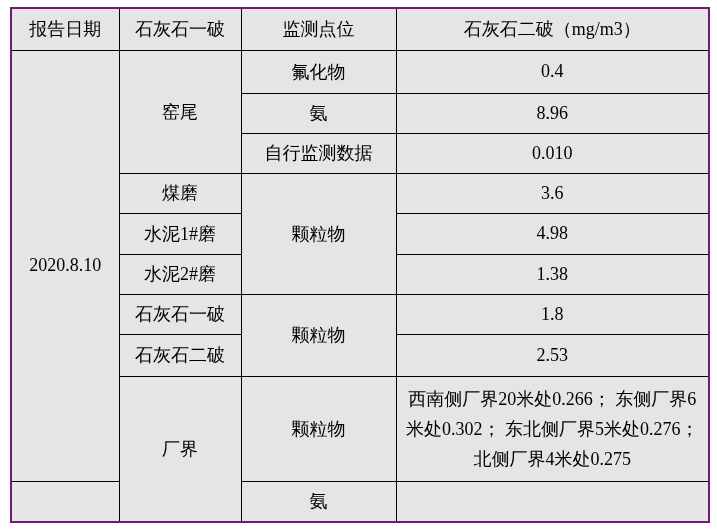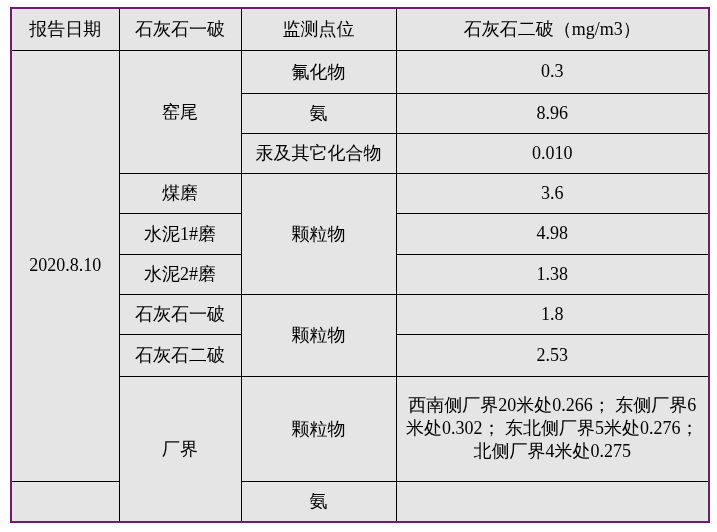--- a/index.html
+++ b/index.html
@@ -32,21 +32,21 @@
   }
   tr.hrow   { height: 42px; }
   tr.r40    { height: 40px; }
   tr.r41    { height: 41px; font-family: Liberation Serif, serif; }
   tr.r42    { height: 42px; }
   tr.r43    { height: 43px; }
   tr.tall   { height: 105px; }
   td.longtext {
     text-align: left;
     font-size: 17px;
-    line-height: 23px;
+    line-height: 30px;
     padding: 0 2px 0 5px;
   }
 </style>
 </head>
 <body>
 
 <table class="monitor">
   <colgroup>
     <col style="width:108px">
     <col style="width:122px">
@@ -59,28 +59,28 @@
       <th>石灰石一破</th>
       <th>监测点位</th>
       <th>石灰石二破（mg/m3）</th>
     </tr>
   </thead>
   <tbody>
     <tr class="r43">
       <td rowspan="9">2020.8.10</td>
       <td rowspan="3">窑尾</td>
       <td>氟化物</td>
-      <td>0.3</td>
+      <td>0.4</td>
     </tr>
     <tr class="r40">
       <td>氨</td>
       <td>8.96</td>
     </tr>
     <tr class="r40">
-      <td>汞及其它化合物</td>
+      <td>自行监测数据</td>
       <td>0.010</td>
     </tr>
     <tr class="r40">
       <td>煤磨</td>
       <td rowspan="3">颗粒物</td>
       <td>3.6</td>
     </tr>
     <tr class="r41">
       <td>水泥1#磨</td>
       <td>4.98</td>

